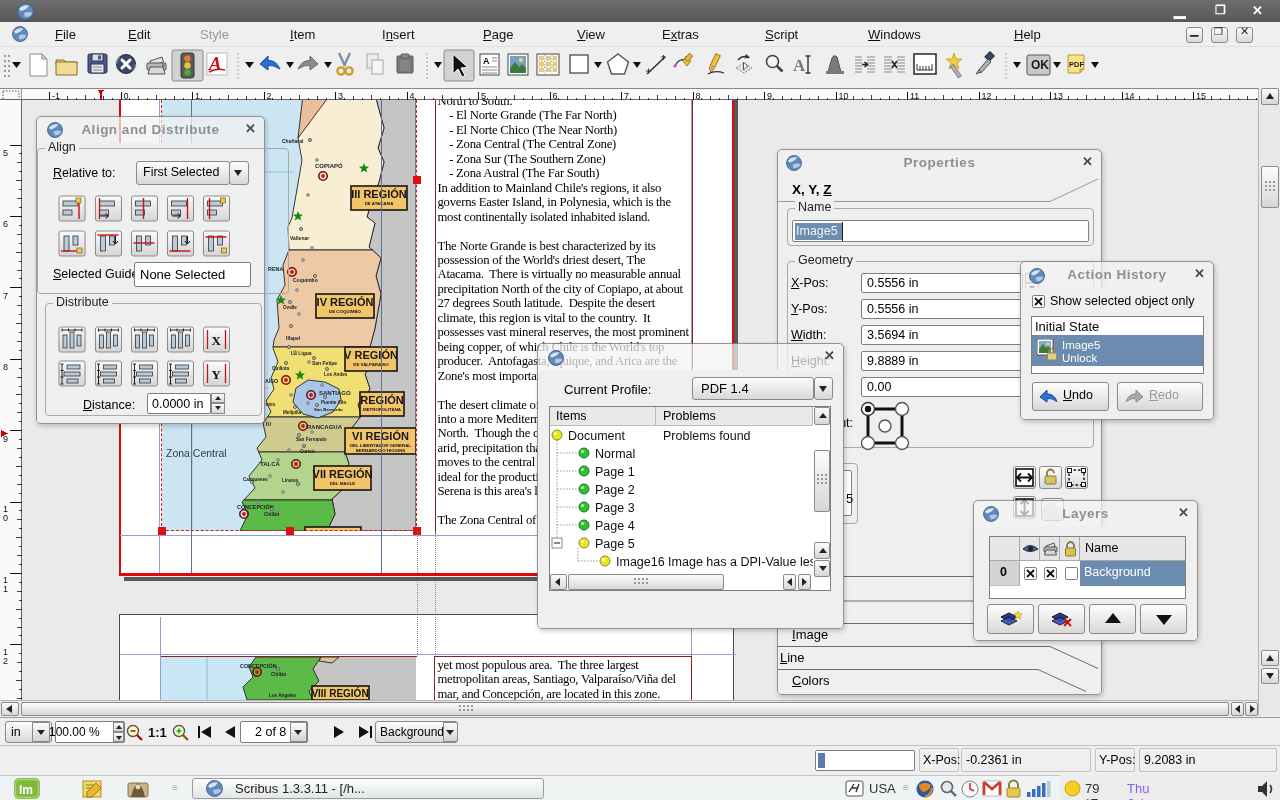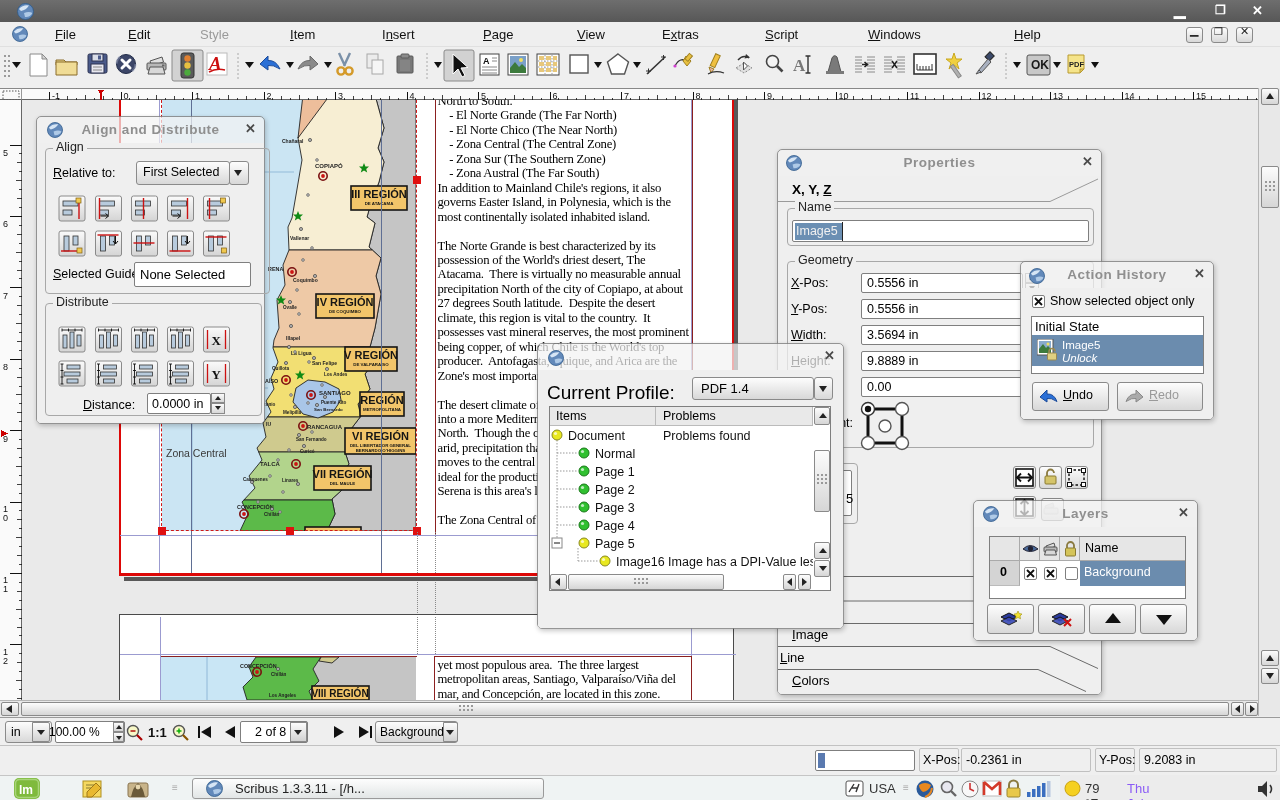--- a/index.html
+++ b/index.html
@@ -930,21 +930,21 @@
       <svg class="abs" style="left:10px;top:5px" width="16" height="16" viewBox="0 0 17 17">
         <circle cx="8.5" cy="8.5" r="8" fill="#6289ba"></circle>
         <path d="M2 6 Q6 1.5 12 2.5 Q9 7 4 8 Z" fill="#dceaf8" opacity="0.95"></path>
         <path d="M7 10 Q12 8 15.5 10 Q13 14.5 8 14 Z" fill="#b8d2ec" opacity="0.9"></path>
         <circle cx="8.5" cy="8.5" r="8" fill="none" stroke="#2d5a8a" stroke-width="0.8"></circle>
       </svg>
       <span class="t">Align and Distribute</span>
       <span class="x">✕</span>
     </div>
     <div class="abs" style="left:0;top:26px;width:227px;height:280px;background:#efefef;border-radius:0 0 4px 4px">
-      <div class="abs gb" style="left:8px;top:5px;width:225px;height:146px">
+      <div class="abs gb" style="left:0;top:5px;width:252px;height:146px">
         <span class="lbl">Align</span>
       </div>
       <span class="abs" style="left:16px;top:23px;font-size:12.5px"><u>R</u>elative to:</span>
       <div class="abs btn" style="left:99px;top:18px;width:94px;height:24px"></div>
       <span class="abs" style="left:106px;top:22px;font-size:12.5px">First Selected</span>
       <div class="abs btn" style="left:192px;top:18px;width:20px;height:24px"></div>
       <div class="abs" style="left:197px;top:27px;width:0;height:0;border-left:4.5px solid transparent;border-right:4.5px solid transparent;border-top:6px solid #222"></div>
       <svg class="abs" style="left:0;top:0" width="217" height="308" viewBox="0 0 217 308">
         <defs>
           <linearGradient id="gbtn" x1="0" y1="0" x2="0" y2="1">
@@ -1226,21 +1226,21 @@
     <div class="dlgtitle">
       <svg class="abs" style="left:10px;top:6px" width="16" height="16" viewBox="0 0 17 17">
         <circle cx="8.5" cy="8.5" r="8" fill="#6289ba"></circle>
         <path d="M2 6 Q6 1.5 12 2.5 Q9 7 4 8 Z" fill="#dceaf8" opacity="0.95"></path>
         <path d="M7 10 Q12 8 15.5 10 Q13 14.5 8 14 Z" fill="#b8d2ec" opacity="0.9"></path>
         <circle cx="8.5" cy="8.5" r="8" fill="none" stroke="#2d5a8a" stroke-width="0.8"></circle>
       </svg>
       <span class="x">✕</span>
     </div>
     <div class="abs" style="left:0;top:26px;width:305px;height:258px;background:#efefef;border-radius:0 0 4px 4px">
-      <span class="abs" style="left:9px;top:12px;font-size:19px">Current Profile:</span>
+      <span class="abs" style="left:26px;top:12px;font-size:13px">Current Profile:</span>
       <div class="abs btn" style="left:154px;top:7px;width:122px;height:23px"></div>
       <span class="abs" style="left:163px;top:11px;font-size:13px">PDF 1.4</span>
       <div class="abs btn" style="left:276px;top:7px;width:19px;height:23px"></div>
       <div class="abs" style="left:281px;top:16px;width:0;height:0;border-left:4.5px solid transparent;border-right:4.5px solid transparent;border-top:6px solid #222"></div>
       <div class="abs field" style="left:11px;top:36px;width:282px;height:185px;border-radius:0"></div>
       <div class="abs" style="left:12px;top:37px;width:106px;height:19px;background:#e9e9e9;border-right:1px solid #bbb;border-bottom:1px solid #bbb"></div>
       <div class="abs" style="left:118px;top:37px;width:157px;height:19px;background:#e9e9e9;border-right:1px solid #bbb;border-bottom:1px solid #bbb"></div>
       <span class="abs" style="left:18px;top:39px;font-size:12.5px">Items</span>
       <span class="abs" style="left:125px;top:39px;font-size:12.5px">Problems</span>
       <svg class="abs" style="left:12px;top:56px" width="263" height="170" viewBox="0 0 263 170">
@@ -1338,21 +1338,21 @@
         <rect x="0" y="0" width="16" height="16" fill="#fff" stroke="#555"></rect>
         <rect x="2" y="2" width="12" height="12" fill="#88aacc"></rect>
         <path d="M2 10 L6 5 L9 9 L11 7 L14 10 L14 14 L2 14 Z" fill="#3c7a3c"></path>
         <circle cx="11" cy="5" r="1.5" fill="#f0e060"></circle>
         <g transform="translate(8,8)">
           <path d="M4 6 V4.5 a3 3 0 0 1 6 0" fill="none" stroke="#9a8a50" stroke-width="1.6"></path>
           <rect x="2.5" y="6" width="9" height="7" rx="1" fill="#e0d080" stroke="#9a8a50"></rect>
         </g>
       </svg>
       <span class="abs" style="left:41px;top:51px;font-size:11.5px;color:#fff">Image5</span>
-      <span class="abs" style="left:41px;top:64px;font-size:11.5px;color:#fff;font-style:italic">Unlock</span>
+      <span class="abs" style="left:41px;top:64px;font-size:11.5px;color:#fff;">Unlock</span>
       <div class="abs btn" style="left:11px;top:94px;width:77px;height:29px"></div>
       <svg class="abs" style="left:18px;top:101px" width="20" height="16" viewBox="0 0 20 16">
         <path d="M1 8 L8 1 V5 Q15 4.5 18 12.5 Q12 8.5 8 9.5 V13 Z" fill="#2a6fd6" stroke="#1a4a9a"></path>
       </svg>
       <span class="abs" style="left:42px;top:100px;font-size:12.5px"><u>U</u>ndo</span>
       <div class="abs btn" style="left:96px;top:94px;width:86px;height:29px"></div>
       <svg class="abs" style="left:103px;top:101px" width="20" height="16" viewBox="0 0 20 16">
         <path d="M19 8 L12 1 V5 Q5 4.5 2 12.5 Q8 8.5 12 9.5 V13 Z" fill="#aaa" stroke="#888"></path>
       </svg>
       <span class="abs" style="left:128px;top:100px;font-size:12.5px;color:#9a9a9a"><u style="text-decoration-color:#9a9a9a">R</u>edo</span>

